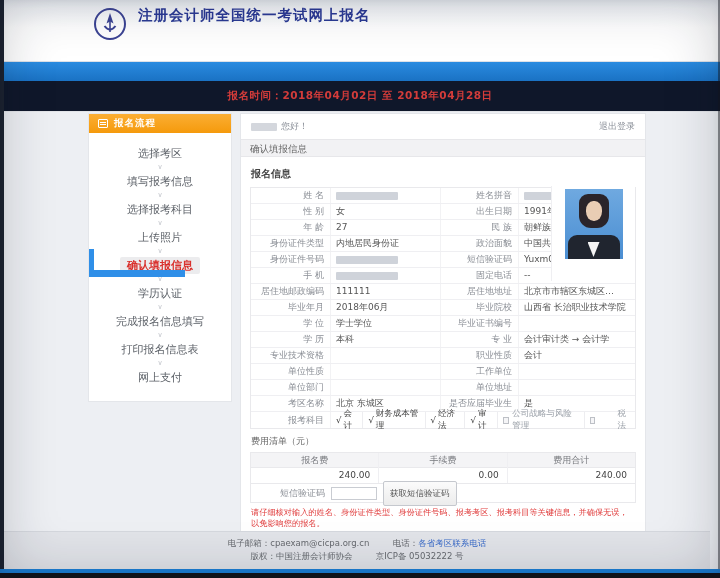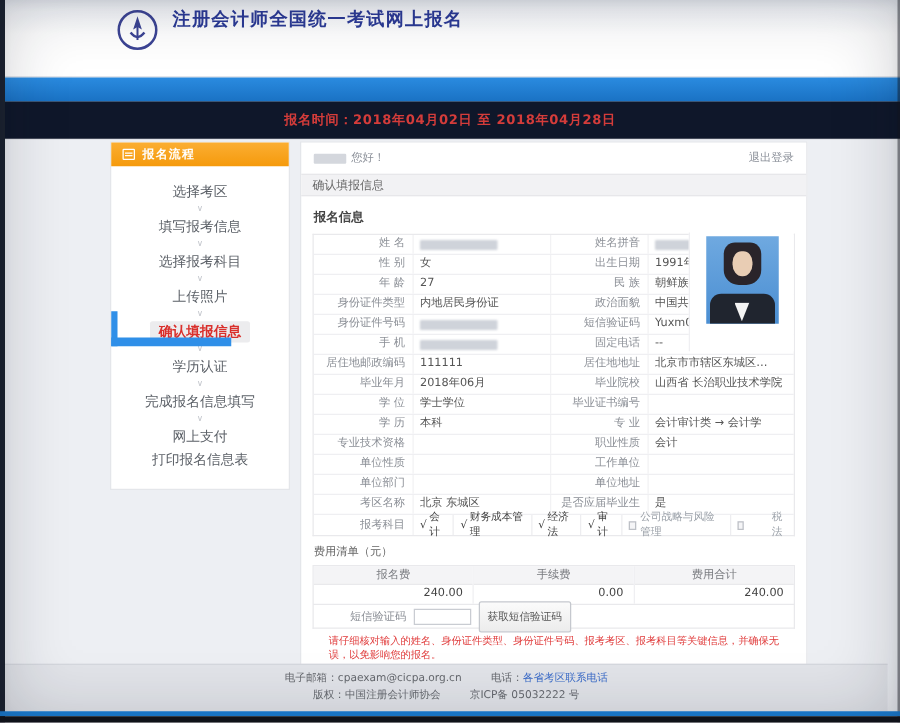--- a/index.html
+++ b/index.html
@@ -79,21 +79,21 @@
   .fee-col { flex:1; border-right:1px solid #efeff2; }
   .fee-col:last-child { border-right:none; }
   .fee-h { height:15px; line-height:15px; background:#f4f4f6; text-align:center; font-size:9px; color:#77797e; border-bottom:1px solid #e9e9ec; }
   .fee-v { height:15px; line-height:15px; text-align:right; padding-right:8px; font-size:9px; color:#444; }
 
   .sms-row { display:flex; align-items:center; height:19px; border:1px solid #e9e9ec; border-top:none; }
   .sms-row .lab-cell { flex:0 0 80px; font-size:9px; color:#8b8f96; text-align:right; padding-right:6px; }
   .sms-input { width:46px; height:13px; border:1px solid #c9ccd2; margin-right:6px; font-size:9px; padding:0 3px; }
   .sms-btn { font-size:8.5px; color:#555; background:linear-gradient(180deg,#fbfbfb,#ececec); border:1px solid #c5c8ce; border-radius:2px; padding:1px 6px; height:25px; line-height:11px; cursor:pointer; }
 
-  .warning { font-size:8.2px; color:#e03b3b; padding:4px 1px 3px; line-height:11px;margin-left:12px; }
+  .warning { font-size:8.2px; color:#e03b3b; padding:4px 1px 3px; line-height:11px; }
   .btn-row { border-top:1px solid #ececef; text-align:center; padding:5px 0 7px; }
   .btn { display:inline-block; margin:0 5px; font-size:9px; color:#444; background:linear-gradient(180deg,#fbfbfb,#e7e7e9); border:1px solid #b9bcc2; border-radius:2px; padding:2px 10px; cursor:pointer; }
 
   
   .page-footer { position:absolute; left:4px; right:10px; bottom:9px; height:38px; background:#e2e4e9; border-top:1px solid #d5d8de; text-align:center; padding-top:5px; font-size:8.5px; color:#66696f; z-index:10; }
   .fline { line-height:13px; }
   .fgap { display:inline-block; width:18px; }
   .flink { color:#3a6bc9; text-decoration:none; cursor:pointer; }
 </style>
 </head>
@@ -168,30 +168,30 @@
 
         <div class="side-step">
           <div class="side-item">
             <span class="side-label">完成报名信息填写</span>
           </div>
           <div class="side-chev"></div>
         </div>
 
         <div class="side-step">
           <div class="side-item">
+            <span class="side-label">打印报名信息表</span>
+          </div>
+          <div class="side-chev"></div>
+        </div>
+
+        <div class="side-step">
+          <div class="side-item">
             <span class="side-label">网上支付</span>
           </div>
 
-        </div>
-
-        <div class="side-step">
-          <div class="side-item">
-            <span class="side-label">打印报名信息表</span>
-          </div>
-          <div class="side-chev"></div>
         </div>
       </div>
     <div class="pointer-v"></div>
     <div class="pointer-h"></div>
   </aside>
 
   <section class="card">
 
     <div class="greet-row">
       <span class="greet">

